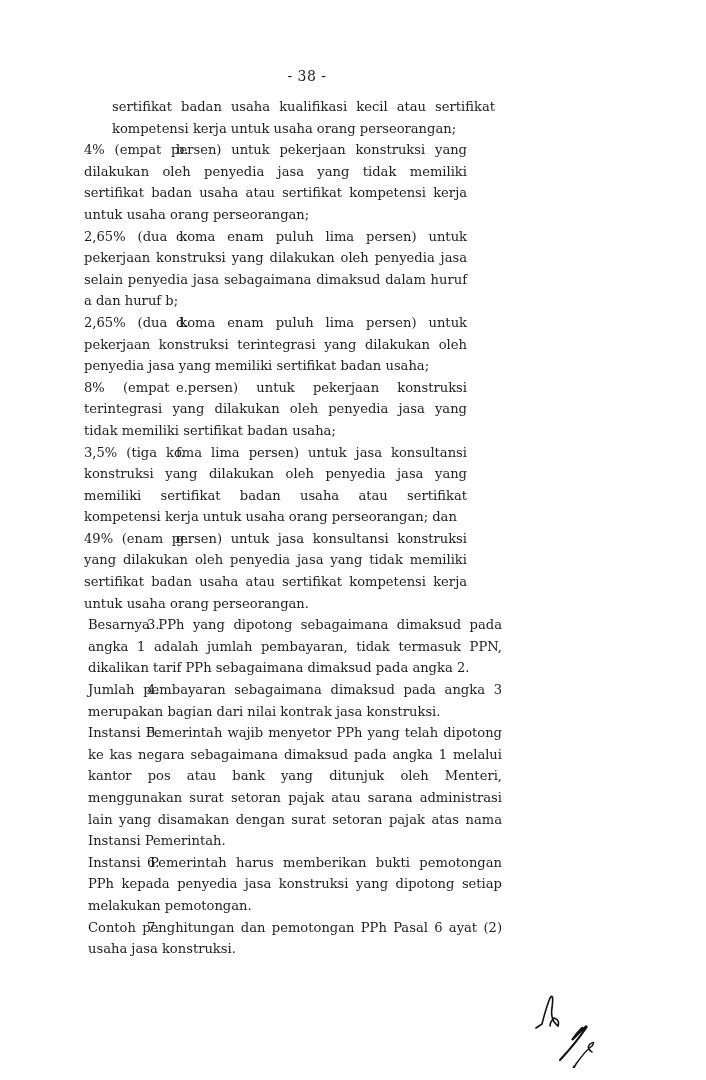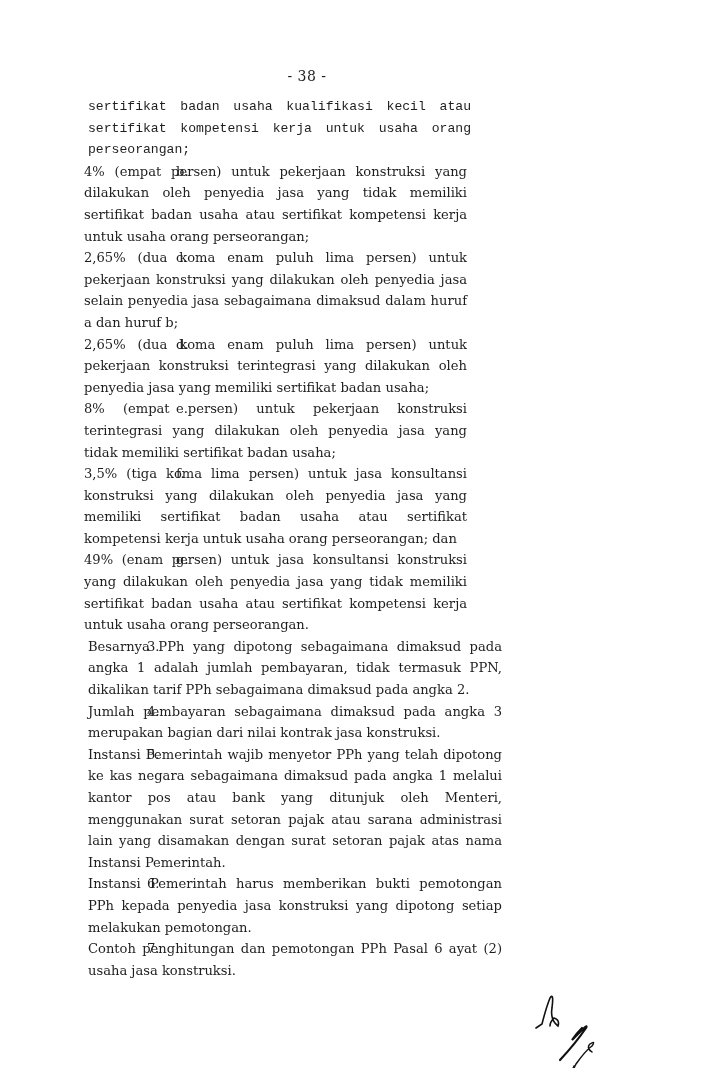--- a/index.html
+++ b/index.html
@@ -8,21 +8,21 @@
     .page-number { position: absolute; top: 68px; left: 0; width: 614px; text-align: center;
                    font-size: 14px; letter-spacing: 0.5px; }
     .body-text { position: absolute; top: 96px; left: 0; width: 706px; font-size: 13.1px; line-height: 21.6px; }
     .item { position: relative; margin: 0; }
     .item .marker { position: absolute; top: 0; }
     .item .text { display: block; text-align: justify; text-align-last: left; }
     .sub .marker { left: 176px; }
     .sub .text { margin-left: 84px; width: 383px; }
     .num .marker { left: 147px; }
     .num .text { margin-left: 88px; width: 414px; }
-    .cont .text { margin-left: 88px; width: 383px; font-family: Liberation Mono, monospace; }
+    .cont .text { margin-left: 112px; width: 383px; }
     .signature { position: absolute; left: 530px; top: 968px; width: 100px; height: 100px; }
   </style>
 </head>
 <body>
 
 <div class="page-number">- 38 -</div>
 
 <div class="body-text">
   <div class="item cont">
     <span class="text">sertifikat badan usaha kualifikasi kecil atau sertifikat kompetensi kerja untuk usaha orang perseorangan;</span>

